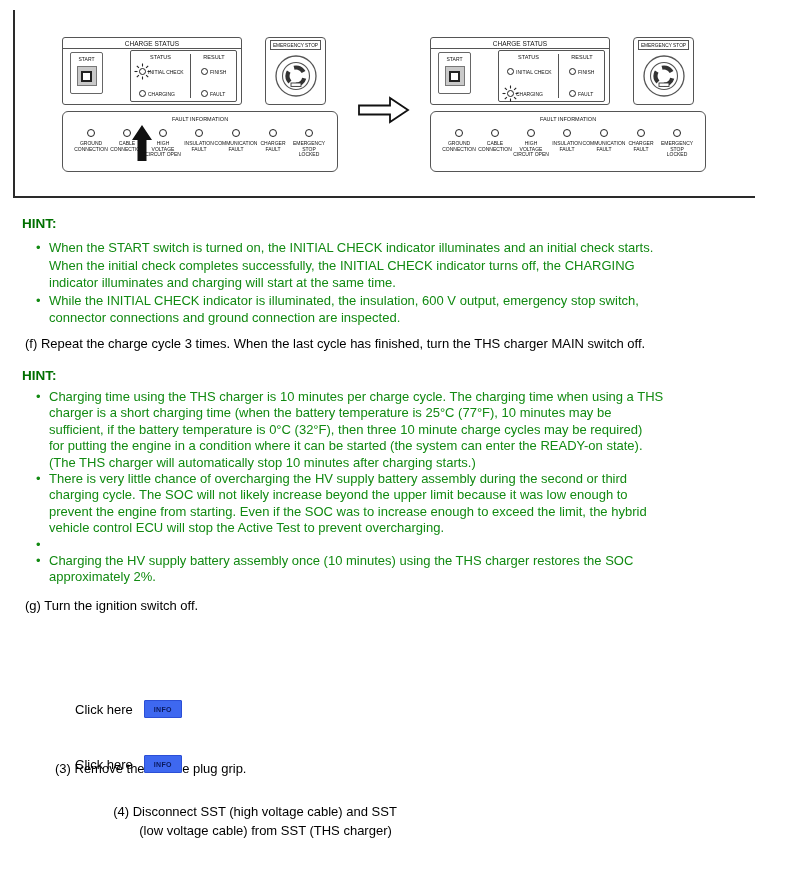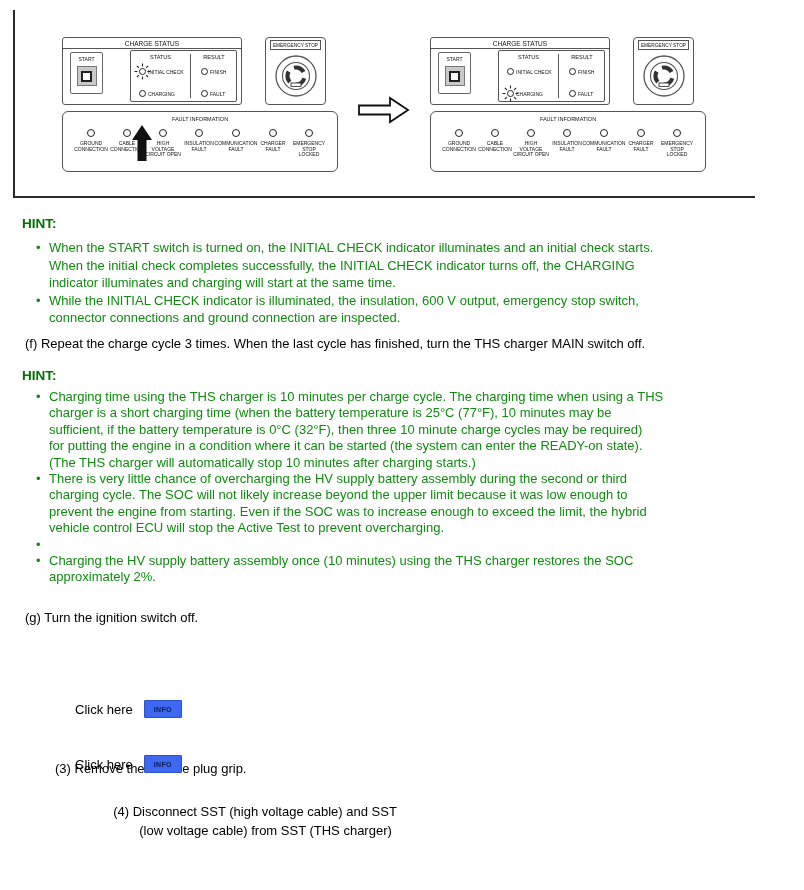--- a/index.html
+++ b/index.html
@@ -332,21 +332,21 @@
     <div class="hint-item">
       <span class="bullet">•</span>
     </div>
     <div class="hint-item">
       <span class="bullet">•</span>
       <span class="btext">Charging the HV supply battery assembly once (10 minutes) using the THS charger restores the SOC
 approximately 2%.</span>
     </div>
   </div>
 
-  <div class="tblock step" style="left:25px; top:597px;margin-top:12px;">(g) Turn the ignition switch off.</div>
+  <div class="tblock step" style="left:25px; top:597px;">(g) Turn the ignition switch off.</div>
 
   <div class="click-row" style="left:75px; top:700px;">
     <span class="click-lbl">Click here</span>
     <button class="info-btn">INFO</button>
   </div>
 
   <div class="tblock step" style="left:55px; top:731px;margin-top:29px;">(3) Remove the service plug grip.</div>
 
   <div class="click-row" style="left:75px; top:755px;">
     <span class="click-lbl">Click here</span>

